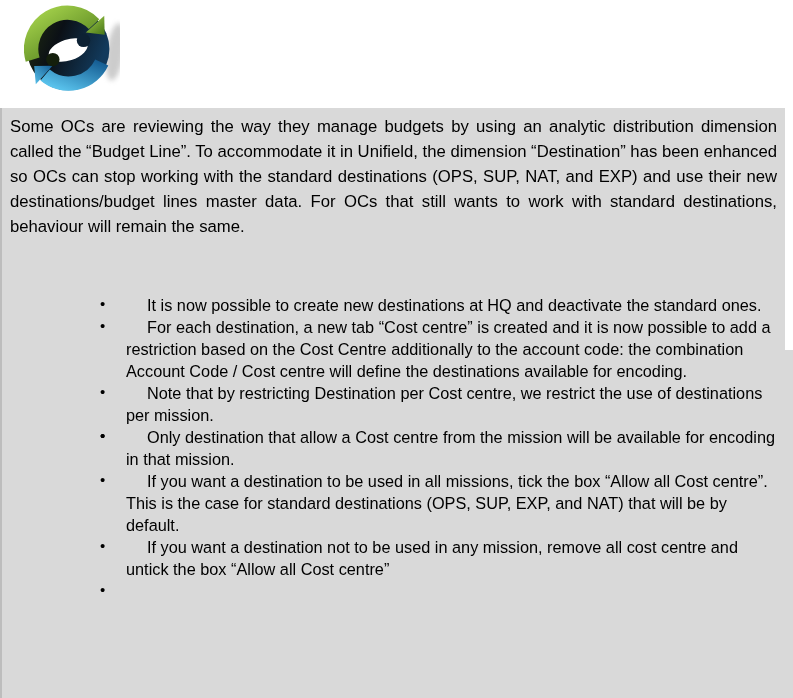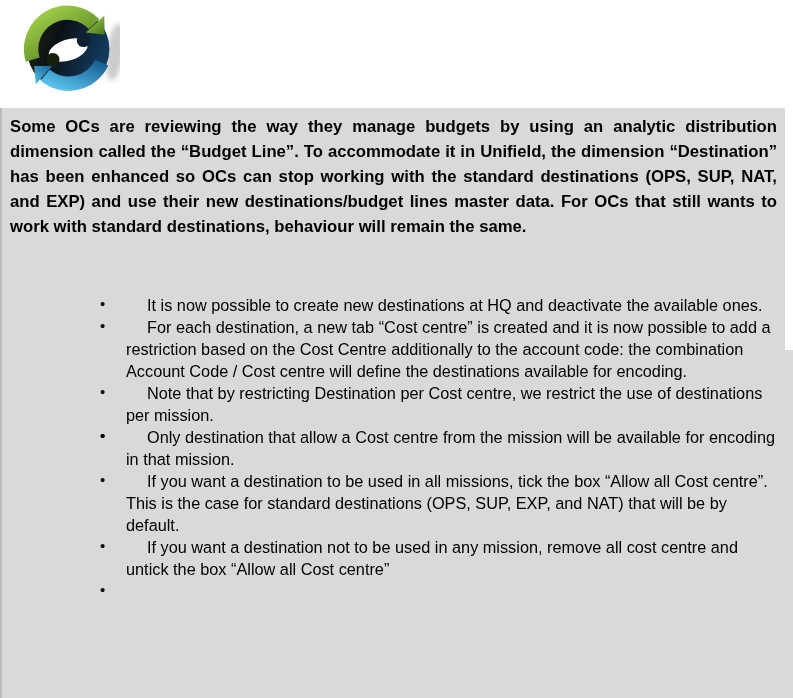--- a/index.html
+++ b/index.html
@@ -35,21 +35,20 @@
     width: 8px; height: 348px;
     background: #d9d9d9;
   }
 
   .intro {
     margin: 0;
     padding: 6px 8px 0 8px;
     font-size: 16.7px;
     line-height: 25px;
     text-align: justify;
-    font-weight: bold;
   }
 
   ul.bullets {
     list-style: none;
     margin: 55px 0 0 0;
     padding: 0 4px 0 98px;
   }
   ul.bullets li {
     position: relative;
     padding-left: 26px;
@@ -99,21 +98,21 @@
   </svg>
 </div>
 
 <section class="content-block">
   <p class="intro">Some OCs are reviewing the way they manage budgets by using an analytic distribution dimension called the “Budget Line”. To accommodate it in Unifield, the dimension “Destination” has been enhanced so OCs can stop working with the standard destinations (OPS, SUP, NAT, and EXP) and use their new destinations/budget lines master data. For OCs that still wants to work with standard destinations, behaviour will remain the same.</p>
 
   <ul class="bullets">
 
       <li>
         <span class="marker">•</span>
-        <span class="btext">It is now possible to create new destinations at HQ and deactivate the available ones.</span>
+        <span class="btext">It is now possible to create new destinations at HQ and deactivate the standard ones.</span>
       </li>
 
       <li>
         <span class="marker">•</span>
         <span class="btext">For each destination, a new tab “Cost centre” is created and it is now possible to add a restriction based on the Cost Centre additionally to the account code: the combination Account Code / Cost centre will define the destinations available for encoding.</span>
       </li>
 
       <li>
         <span class="marker">•</span>
         <span class="btext">Note that by restricting Destination per Cost centre, we restrict the use of destinations per mission.</span>

